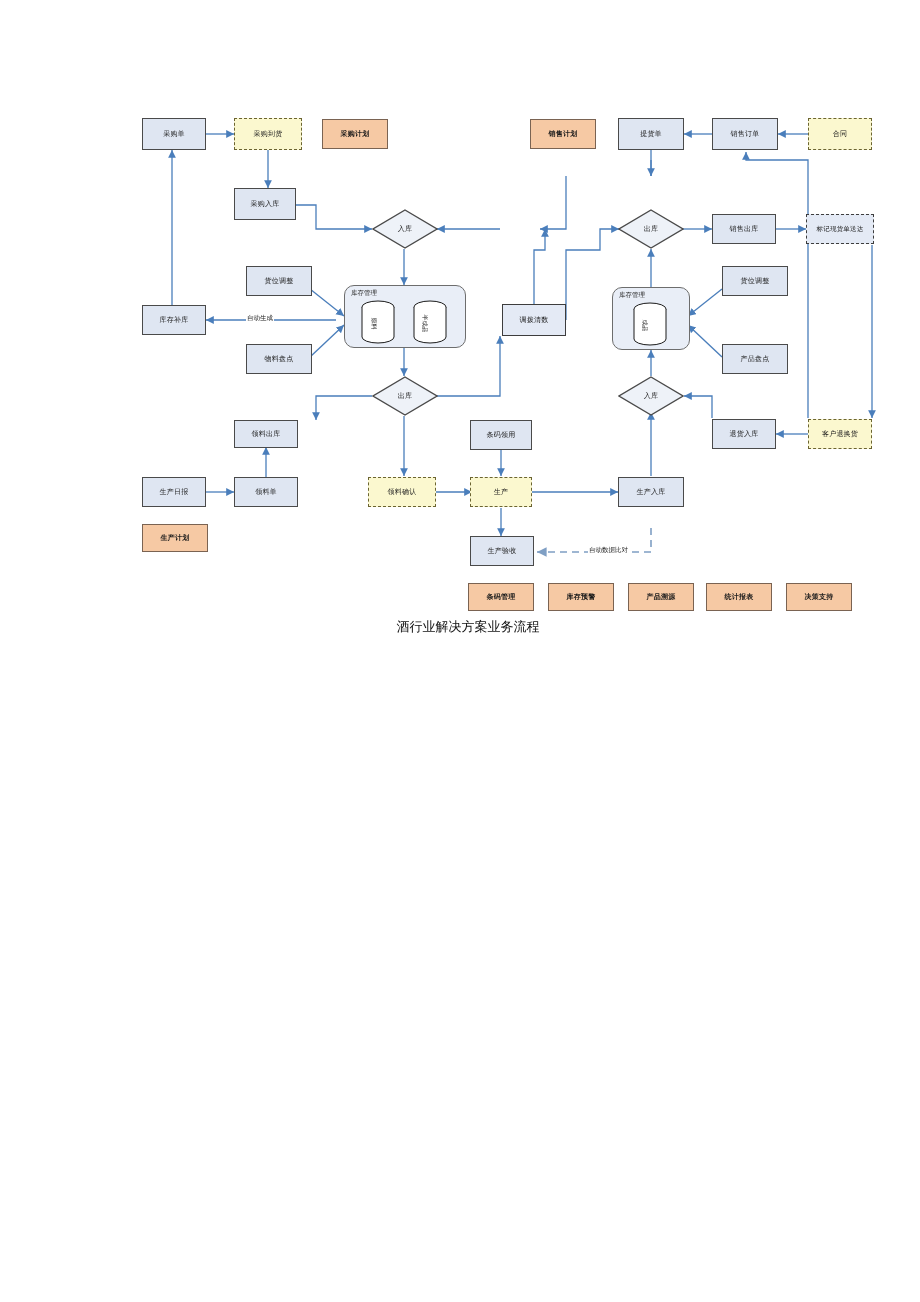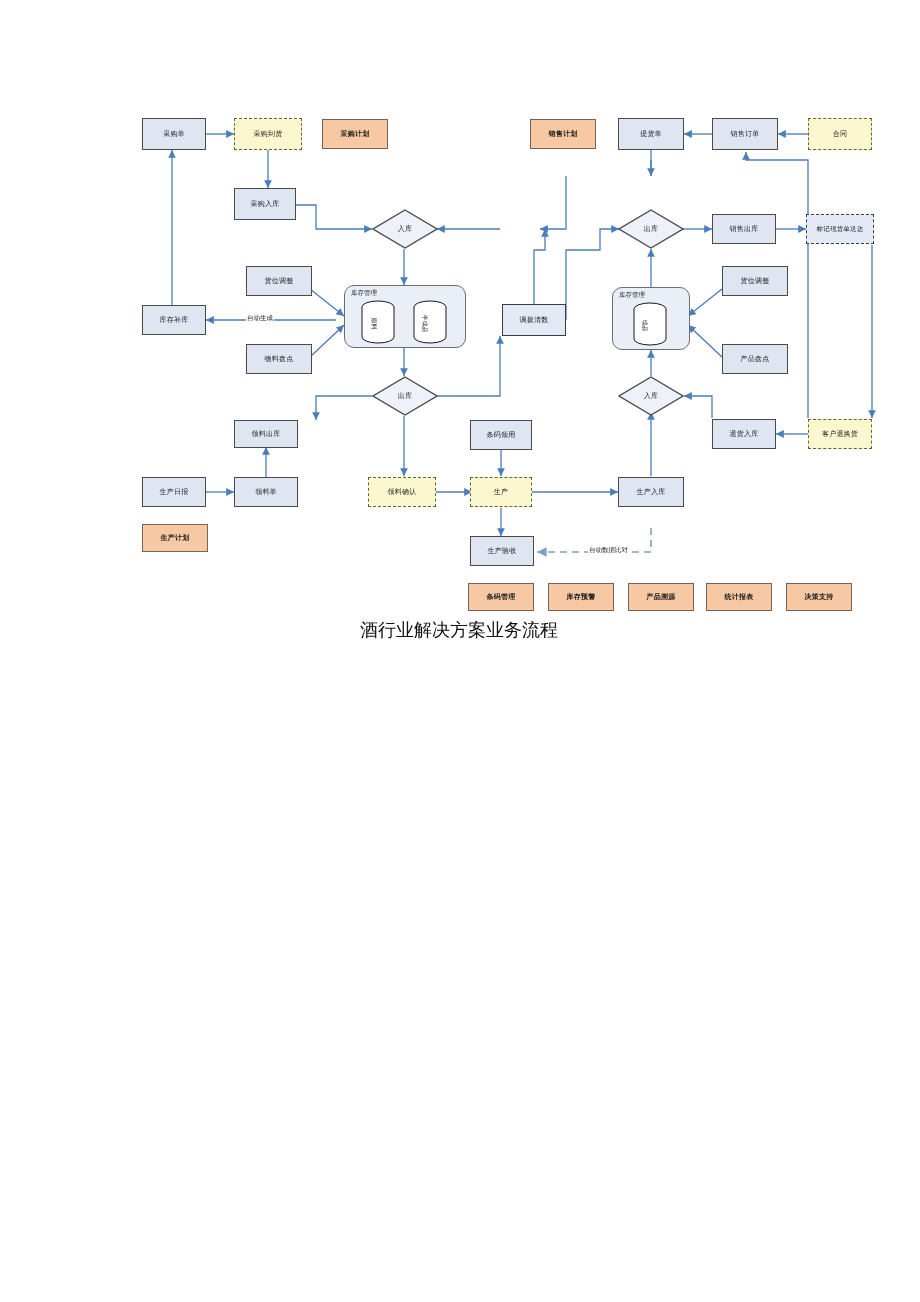--- a/index.html
+++ b/index.html
@@ -13,21 +13,21 @@
   .n-orange{background:#f6c9a4;border:1.6px solid #7a6352;font-size:7px;color:#1a1a1a;font-weight:bold;}
   .n-dashbox{background:#e4eaf5;border:1.8px dashed #3d3d3d;font-size:6.5px;color:#1a1a1a;}
   .n-diamond{font-size:7px;color:#1a1a1a;}
   .n-diamond .dlabel{position:relative;z-index:2;}
   .dshape{position:absolute;left:0;top:0;width:100%;height:100%;}
   .group{position:absolute;box-sizing:border-box;background:#e9eef7;border:1.6px solid #6d6d6d;border-radius:10px;}
   .group-label{position:absolute;left:6px;top:3px;font-size:6.5px;color:#222;}
   .cyl{position:absolute;}
   .cyl-txt{position:absolute;font-size:6px;color:#1a1a1a;transform:rotate(90deg);transform-origin:center center;white-space:nowrap;}
   .edgelabel{position:absolute;font-size:6.5px;color:#1a1a1a;background:#ffffff;padding:0 1px;white-space:nowrap;}
-  #caption{position:absolute;left:7px;top:618px;width:904px;text-align:center;font-family:"DejaVu Serif","Liberation Serif",serif;font-size:18px;color:#111;}
+  #caption{position:absolute;left:16px;top:618px;width:904px;text-align:center;font-family:"DejaVu Serif","Liberation Serif",serif;font-size:13px;color:#111;}
 </style>
 </head>
 <body>
 
 <div id="page">
 
   <svg id="canvas" viewBox="0 0 920 680">
     <defs>
       <marker id="ah" markerWidth="7" markerHeight="7" refX="6" refY="3" orient="auto">
         <path d="M0,0 L6,3 L0,6 z" fill="#4a7ebb"></path>

